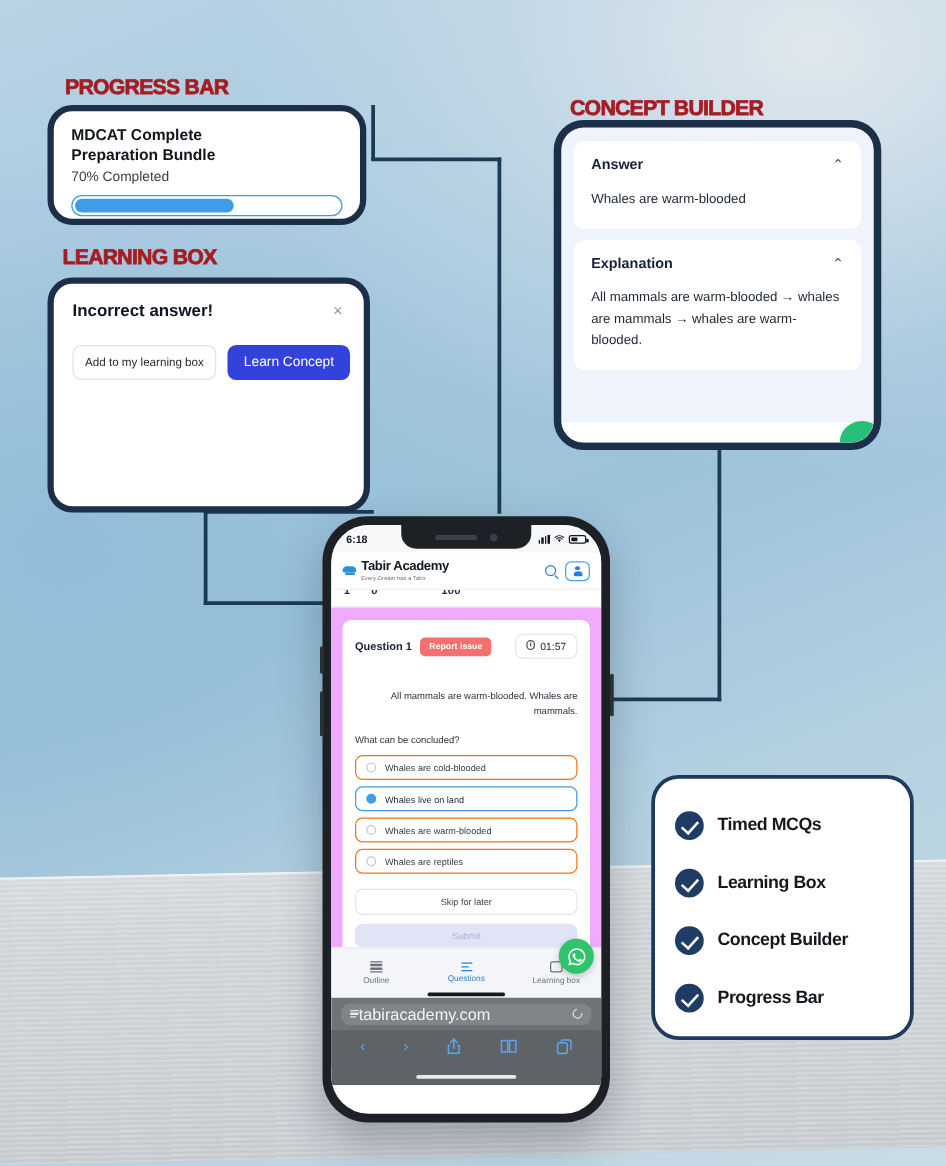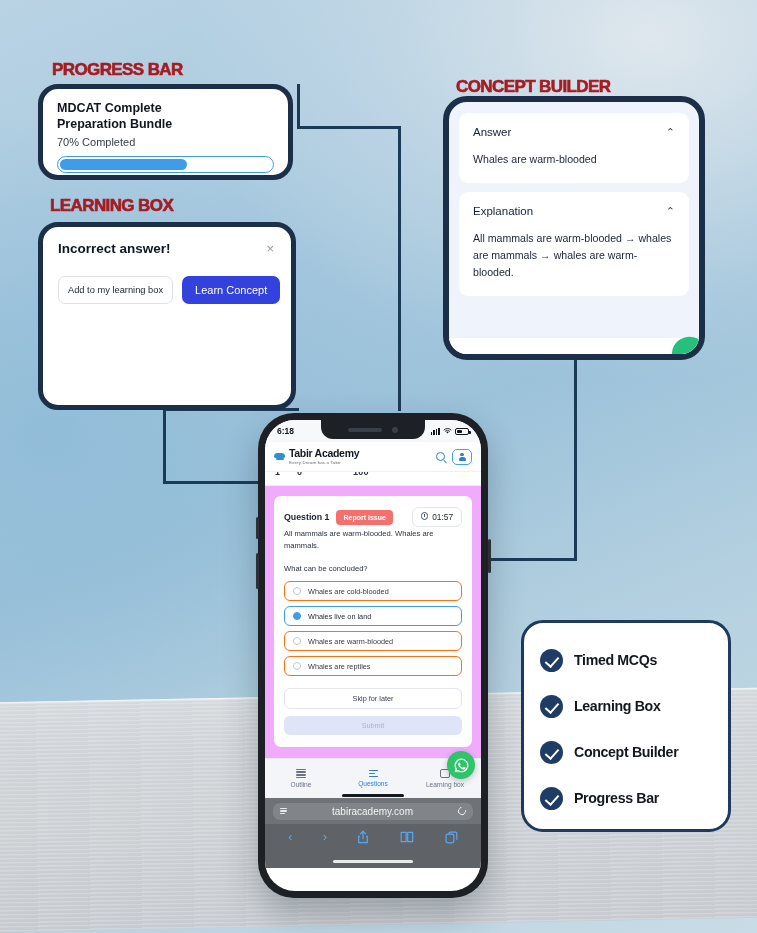--- a/index.html
+++ b/index.html
@@ -101,21 +101,21 @@
 
   
   #card-concept {
     left: 443px; top: 96px; width: 262px; height: 264px;
     border-width: 6px; border-radius: 24px; background: #eff3fb;
     padding: 11px 10px 0 10px; overflow: hidden;
   }
   .cb-panel { background: #fff; border-radius: 9px; padding: 13px 14px 15px 14px; }
   .cb-panel + .cb-panel { margin-top: 9px; }
   .cb-row { display: flex; align-items: center; justify-content: space-between; }
-  .cb-label { font-size: 11.5px; font-weight: 400; color: #15213a; }
+  .cb-label { font-size: 11.5px; font-weight: 700; color: #15213a; }
   .cb-chev { color: #3c4a63; font-size: 11px; line-height: 1; }
   .cb-text { margin-top: 13px; font-size: 10.6px; line-height: 17px; color: #1d2633; }
   #cb-bottom-strip {
     position: absolute; left: 0; right: 0; bottom: 0; height: 16px; background: #fff;
   }
   #cb-leaf {
     position: absolute; right: -6px; bottom: -9px; width: 34px; height: 26px;
     background: #27c07b; border-radius: 50% 50% 50% 50% / 60% 60% 40% 40%;
     transform: rotate(-18deg);
   }
@@ -259,21 +259,21 @@
     display: flex; align-items: flex-start; gap: 4px; background: #fff;
   }
   .ico-clock {
     width: 7.5px; height: 7.5px; border: 1.1px solid #4b5462; border-radius: 50%;
     position: relative; flex: 0 0 auto;
   }
   .ico-clock::after {
     content: ""; position: absolute; left: 2.7px; top: 1.4px; width: 1px; height: 2.6px;
     background: #4b5462;
   }
-  .q-stem { margin-top: 1px; font-size: 7.6px; line-height: 12px; color: #2b3240; }
+  .q-stem { margin-top: 24px; font-size: 7.6px; line-height: 12px; color: #2b3240; text-align: right; }
   .q-prompt { margin-top: 12px; font-size: 7.6px; color: #2b3240; }
   .opts { margin-top: 8px; display: flex; flex-direction: column; gap: 5px; }
   .opt {
     height: 20px; border: 1px solid #f97316; border-radius: 6px; background: #fff;
     display: flex; align-items: center; gap: 7px; padding: 0 8px;
   }
   .opt .radio {
     width: 8px; height: 8px; border: 1.2px solid #c3c9d2; border-radius: 50%; flex: 0 0 auto;
   }
   .opt .otext { font-size: 7.3px; color: #333b47; }
@@ -319,21 +319,21 @@
   #wa-fab svg { width: 17px; height: 17px; }
 
   
   #safari-url {
     height: 26px; background: #6f7378; display: flex; align-items: center; padding: 0 8px;
   }
   #safari-url .urlpill {
     flex: 1; height: 17px; background: #818589; border-radius: 7px;
     display: flex; align-items: center; justify-content: space-between; padding: 0 7px;
   }
-  #safari-url .urltext { font-size: 10px; color: #f2f3f4; flex: 1; text-align: center; }
+  #safari-url .urltext { font-size: 13px; color: #f2f3f4; flex: 1; }
   .ico-aa { display: flex; flex-direction: column; gap: 1.2px; align-items: flex-start; }
   .ico-aa i { display: block; height: 1.3px; background: #e8e9ea; border-radius: 1px; }
   .ico-aa i:nth-child(1){ width: 7px; } .ico-aa i:nth-child(2){ width: 7px; } .ico-aa i:nth-child(3){ width: 5px; }
   .ico-reload {
     width: 8px; height: 8px; border: 1.3px solid #e8e9ea; border-radius: 50%;
     border-top-color: transparent; transform: rotate(35deg);
   }
   #safari-tools {
     height: 30px; background: #5f6368; display: flex; align-items: center;
     justify-content: space-around; padding: 0 8px 4px 8px;

